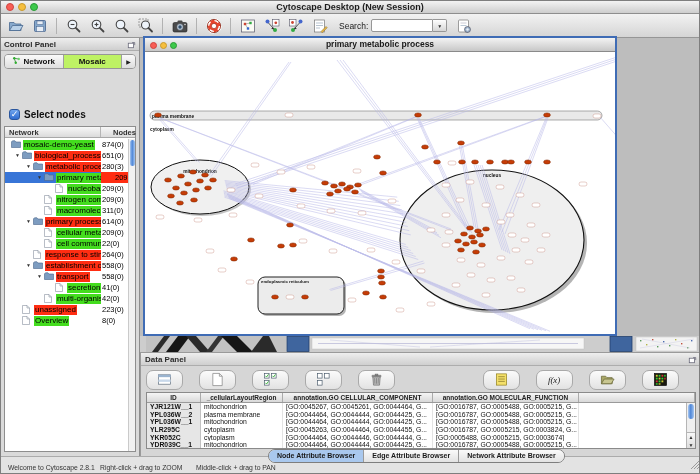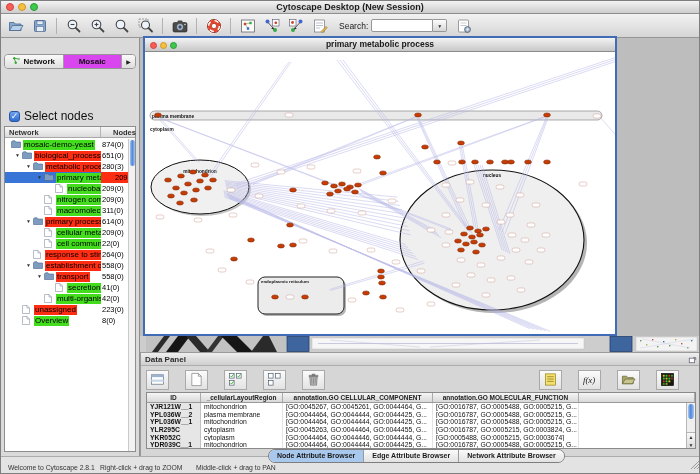--- a/index.html
+++ b/index.html
@@ -28,29 +28,29 @@
   .search-input{width:62px;height:13px;border:1px solid #979797;border-radius:2px 0 0 2px;font-size:8px;padding:0 2px;background:#fff;outline:none;}
   .search-dd{width:14px;height:13px;border:1px solid #979797;border-left:none;border-radius:0 2px 2px 0;background:linear-gradient(#fefefe,#d6d6d6);font-size:5px;color:#333;display:flex;align-items:center;justify-content:center;}
   #search-options-slot{margin-left:6px;display:flex;}
 
   
   .control-panel{position:absolute;left:0;top:38px;width:140px;height:418px;background:#dadada;border-right:1px solid #8e8e8e;}
   .panel-header{height:13px;background:linear-gradient(#eee,#cfcfcf);border-bottom:1px solid #adadad;font-size:8px;font-weight:bold;color:#2a2a2a;padding:1.5px 4px;position:relative;}
   .float-ic{position:absolute;right:3px;top:1.5px;}
   .cp-tabs{position:absolute;left:4px;top:16px;width:132px;height:15px;display:flex;border:1px solid #979797;border-radius:4px;background:#e6e6e6;overflow:hidden;}
   .cp-tab{flex:1;display:flex;align-items:center;justify-content:center;font-size:8px;font-weight:bold;color:#111;gap:2px;border-right:1px solid #9e9e9e;background:linear-gradient(#fafafa,#dedede);}
-  .cp-tab.sel{background:#d946ef;}
+  .cp-tab.sel{background:#bef264;}
   .cp-arrow{width:13px;display:flex;align-items:center;justify-content:center;font-size:6px;color:#222;background:linear-gradient(#fafafa,#dedede);}
   .groupbox{position:absolute;left:4px;top:38px;width:132px;height:27px;border:1px solid #a8a8a8;border-radius:3px;}
   .gb-legend{position:absolute;top:-5px;left:5px;background:#dadada;padding:0 3px;font-size:8px;font-weight:bold;color:#222;}
   .combo{position:absolute;left:7px;top:6px;width:117px;height:14px;background:#fff;border:1px solid #9a9a9a;border-radius:3px;font-size:8px;color:#111;display:flex;align-items:center;padding-left:8px;}
   .combo-stepper{position:absolute;right:1px;top:1px;width:12px;height:10px;border-radius:2px;background:linear-gradient(#86b4f2,#3a77d6);display:flex;align-items:center;justify-content:center;}
   .checkbox-row{position:absolute;left:9px;top:71px;display:flex;align-items:center;gap:4px;}
   .checkbox{width:11px;height:11px;border-radius:3px;background:linear-gradient(#6ea4ee,#2f6cd0);border:1px solid #2a569e;color:#fff;font-size:9px;line-height:9px;text-align:center;font-weight:bold;}
-  .cb-label{font-size:12px;font-weight:normal;color:#111;}
+  .cb-label{font-size:10px;font-weight:bold;color:#111;}
   .treebox{position:absolute;left:4px;top:88px;width:132px;height:326px;background:#fff;border:1px solid #8e8e8e;}
   .tree-header{height:11px;background:linear-gradient(#f7f7f7,#dbdbdb);border-bottom:1px solid #a8a8a8;font-size:7.5px;font-weight:bold;color:#333;position:relative;}
   .tree-header .c1{position:absolute;left:4px;top:1px;}
   .tree-header .c2{position:absolute;left:108px;top:1px;}
   .tree-header .colsep{position:absolute;left:95px;top:0;bottom:0;width:1px;background:#b5b5b5;}
   #tree-rows{position:absolute;top:12px;left:0;right:7px;bottom:0;overflow:hidden;}
   .trow{height:11px;position:relative;}
   .trow.sel{background:#3875d7;}
   .tri{position:absolute;top:1.5px;font-size:5px;color:#333;}
   .nico{position:absolute;top:1px;line-height:0;}
@@ -69,21 +69,21 @@
   .net-lights .light{width:7px;height:7px;}
   .net-title{text-align:center;font-size:8.5px;font-weight:bold;color:#1a1a1a;line-height:13px;}
   .net-canvas{position:absolute;left:0;top:14px;right:0;bottom:0;background:#fff;overflow:hidden;}
 
   
   .strip{position:absolute;left:140px;top:336px;width:560px;height:16px;z-index:1;}
 
   
   .data-panel{position:absolute;left:140px;top:352px;width:560px;height:104px;background:#d6d6d6;border-left:1px solid #9a9a9a;border-top:1px solid #9a9a9a;z-index:3;}
   .dp-toolbar{position:absolute;left:5px;top:15px;right:5px;height:23px;display:flex;align-items:center;}
-  .dp-btn{width:23px;height:20px;border:1px solid #a9a9a9;border-radius:0;background:linear-gradient(#fbfbfb,#e2e2e2);display:flex;align-items:center;justify-content:center;margin-right:16px;}
+  .dp-btn{width:37px;height:20px;border:1px solid #a9a9a9;border-radius:7px;background:linear-gradient(#fbfbfb,#e2e2e2);display:flex;align-items:center;justify-content:center;margin-right:16px;}
   .dp-btn svg{width:15px;height:15px;}
   .dp-spacer{flex:1;}
   .dp-table{position:absolute;left:5px;top:39px;width:550px;height:57px;background:#fff;border:1px solid #8a8a8a;overflow:hidden;}
   .dt-head{display:flex;height:10px;background:linear-gradient(#f5f5f5,#d9d9d9);border-bottom:1px solid #9a9a9a;font-size:6.5px;font-weight:bold;color:#222;}
   .dt-hc{border-right:1px solid #ababab;text-align:center;line-height:10px;white-space:nowrap;overflow:hidden;flex:none;}
   .dt-row{display:flex;height:7.7px;background:#fff;}
   .dt-c{font-size:6.8px;line-height:7.7px;border-right:1px solid #e3e3e3;padding-left:3px;white-space:nowrap;overflow:hidden;color:#111;flex:none;}
   .dt-c.idc{background:#e6e6e6;font-weight:bold;border-right:1px solid #c2c2c2;}
   .dt-scroll{position:absolute;right:0;top:10px;width:9px;bottom:0;background:#efefef;border-left:1px solid #b5b5b5;}
   .dt-scroll .aqua{left:1px;width:6px;height:15px;}
@@ -238,20 +238,27 @@
           <line x1="4.5" y1="5" x2="10.5" y2="5" stroke="#aabb" stroke-width=".8"></line>
           <line x1="4.5" y1="7.5" x2="10.5" y2="7.5" stroke="#aabbcc" stroke-width=".8"></line>
           <circle cx="11.5" cy="11.5" r="3" fill="#9ab0c8" stroke="#445" stroke-width=".6"></circle>
           <circle cx="11.5" cy="11.5" r="1.2" fill="#e8eef6"></circle>
         </svg>
       </div>
     </div>
 </div>
 
 <div class="control-panel">
+  <div class="panel-header">
+    <span>Control Panel</span>
+    <span class="float-ic"><svg width="9" height="9" viewBox="0 0 14 14">
+          <rect x="2" y="5" width="8" height="7" fill="#fff" stroke="#667" stroke-width="1.2"></rect>
+          <path d="M8,4 h4 v4" fill="none" stroke="#667" stroke-width="1.2"></path>
+        </svg></span>
+  </div>
   <div class="cp-tabs">
     <div class="cp-tab">
       <span><svg width="9" height="9" viewBox="0 0 12 12">
             <line x1="3" y1="3" x2="9" y2="4" stroke="#2a7a2a" stroke-width="1"></line>
             <line x1="3" y1="3" x2="5" y2="9" stroke="#2a7a2a" stroke-width="1"></line>
             <circle cx="3" cy="3" r="1.6" fill="#2fae2f"></circle>
             <circle cx="9" cy="4" r="1.6" fill="#6fd06f"></circle>
             <circle cx="5" cy="9" r="1.6" fill="#2fae2f"></circle>
           </svg></span>
       <span>Network</span>

